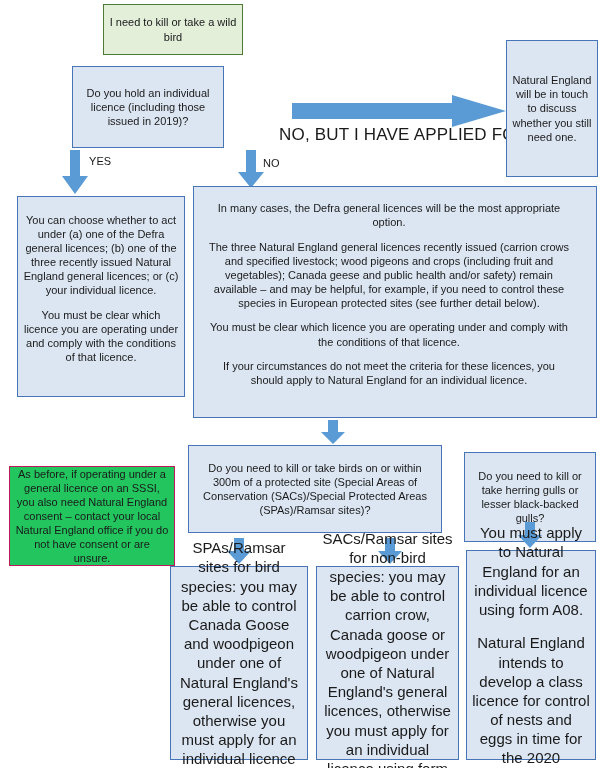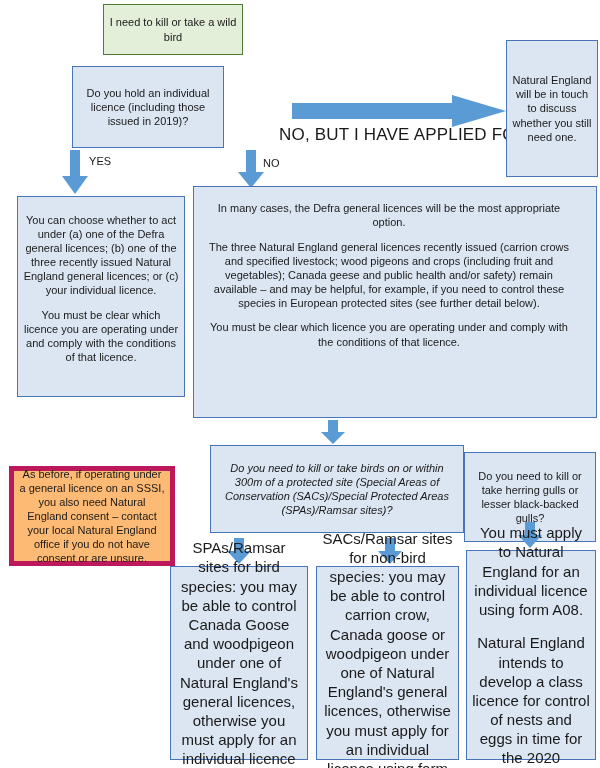--- a/index.html
+++ b/index.html
@@ -32,22 +32,22 @@
   }
   .box-blue {
     background: #dce6f2;
     border: 1px solid #4874b8;
   }
   .box-green {
     background: #e3efd9;
     border: 1px solid #4f7a35;
   }
   .box-orange {
-    background: #fdba74;
-    border: 5px solid #be185d;
+    background: #22c55e;
+    border: 1px solid #be185d;
   }
   .box p {
     margin: 0;
   }
   .box p + p {
     margin-top: 0.95em;
   }
   .label {
     position: absolute;
     font-size: 11px;
@@ -112,33 +112,34 @@
 
   <div class="box box-blue fs11" style="left:17px; top:196px; width:168px; height:201px; justify-content:flex-start; padding-top:16px;">
     <p>You can choose whether to act under (a) one of the Defra general licences; (b) one of the three recently issued Natural England general licences; or (c) your individual licence.</p>
     <p>You must be clear which licence you are operating under and comply with the conditions of that licence.</p>
   </div>
 
   <div class="box box-blue fs11" style="left:193px; top:186px; width:404px; height:232px; justify-content:flex-start; padding-top:14px; padding-left:12px; padding-right:24px;">
     <p>In many cases, the Defra general licences will be the most appropriate option.</p>
     <p>The three Natural England general licences recently issued (carrion crows and specified livestock; wood pigeons and crops (including fruit and vegetables); Canada geese and public health and/or safety) remain available – and may be helpful, for example, if you need to control these species in European protected sites (see further detail below).</p>
     <p>You must be clear which licence you are operating under and comply with the conditions of that licence.</p>
+    <p>If your circumstances do not meet the criteria for these licences, you should apply to Natural England for an individual licence.</p>
   </div>
 
   <div class="box box-orange fs11" style="left:9px; top:466px; width:166px; height:100px;">
     <p>As before, if operating under a general licence on an SSSI, you also need Natural England consent – contact your local Natural England office if you do not have consent or are unsure.</p>
   </div>
 
   <div class="arrow-down" style="left:321px; top:420px;">
     <svg width="24" height="24" viewBox="0 0 24 24">
       <polygon points="7,0 17,0 17,12 24,12 12,24 0,12 7,12" fill="#5b9bd5"></polygon>
     </svg>
   </div>
 
-  <div class="box box-blue fs11" style="left:210px; top:445px; width:254px; height:88px;font-style:italic;">
+  <div class="box box-blue fs11" style="left:188px; top:445px; width:254px; height:88px;">
     <p>Do you need to kill or take birds on or within 300m of a protected site (Special Areas of Conservation (SACs)/Special Protected Areas (SPAs)/Ramsar sites)?</p>
   </div>
 
   <div class="box box-blue fs11" style="left:464px; top:452px; width:132px; height:90px;">
     <p>Do you need to kill or take herring gulls or lesser black-backed gulls?</p>
   </div>
 
   <div class="arrow-down" style="left:227px; top:538px;">
     <svg width="24" height="26" viewBox="0 0 24 26">
       <polygon points="7,0 17,0 17,13 24,13 12,26 0,13 7,13" fill="#5b9bd5"></polygon>

